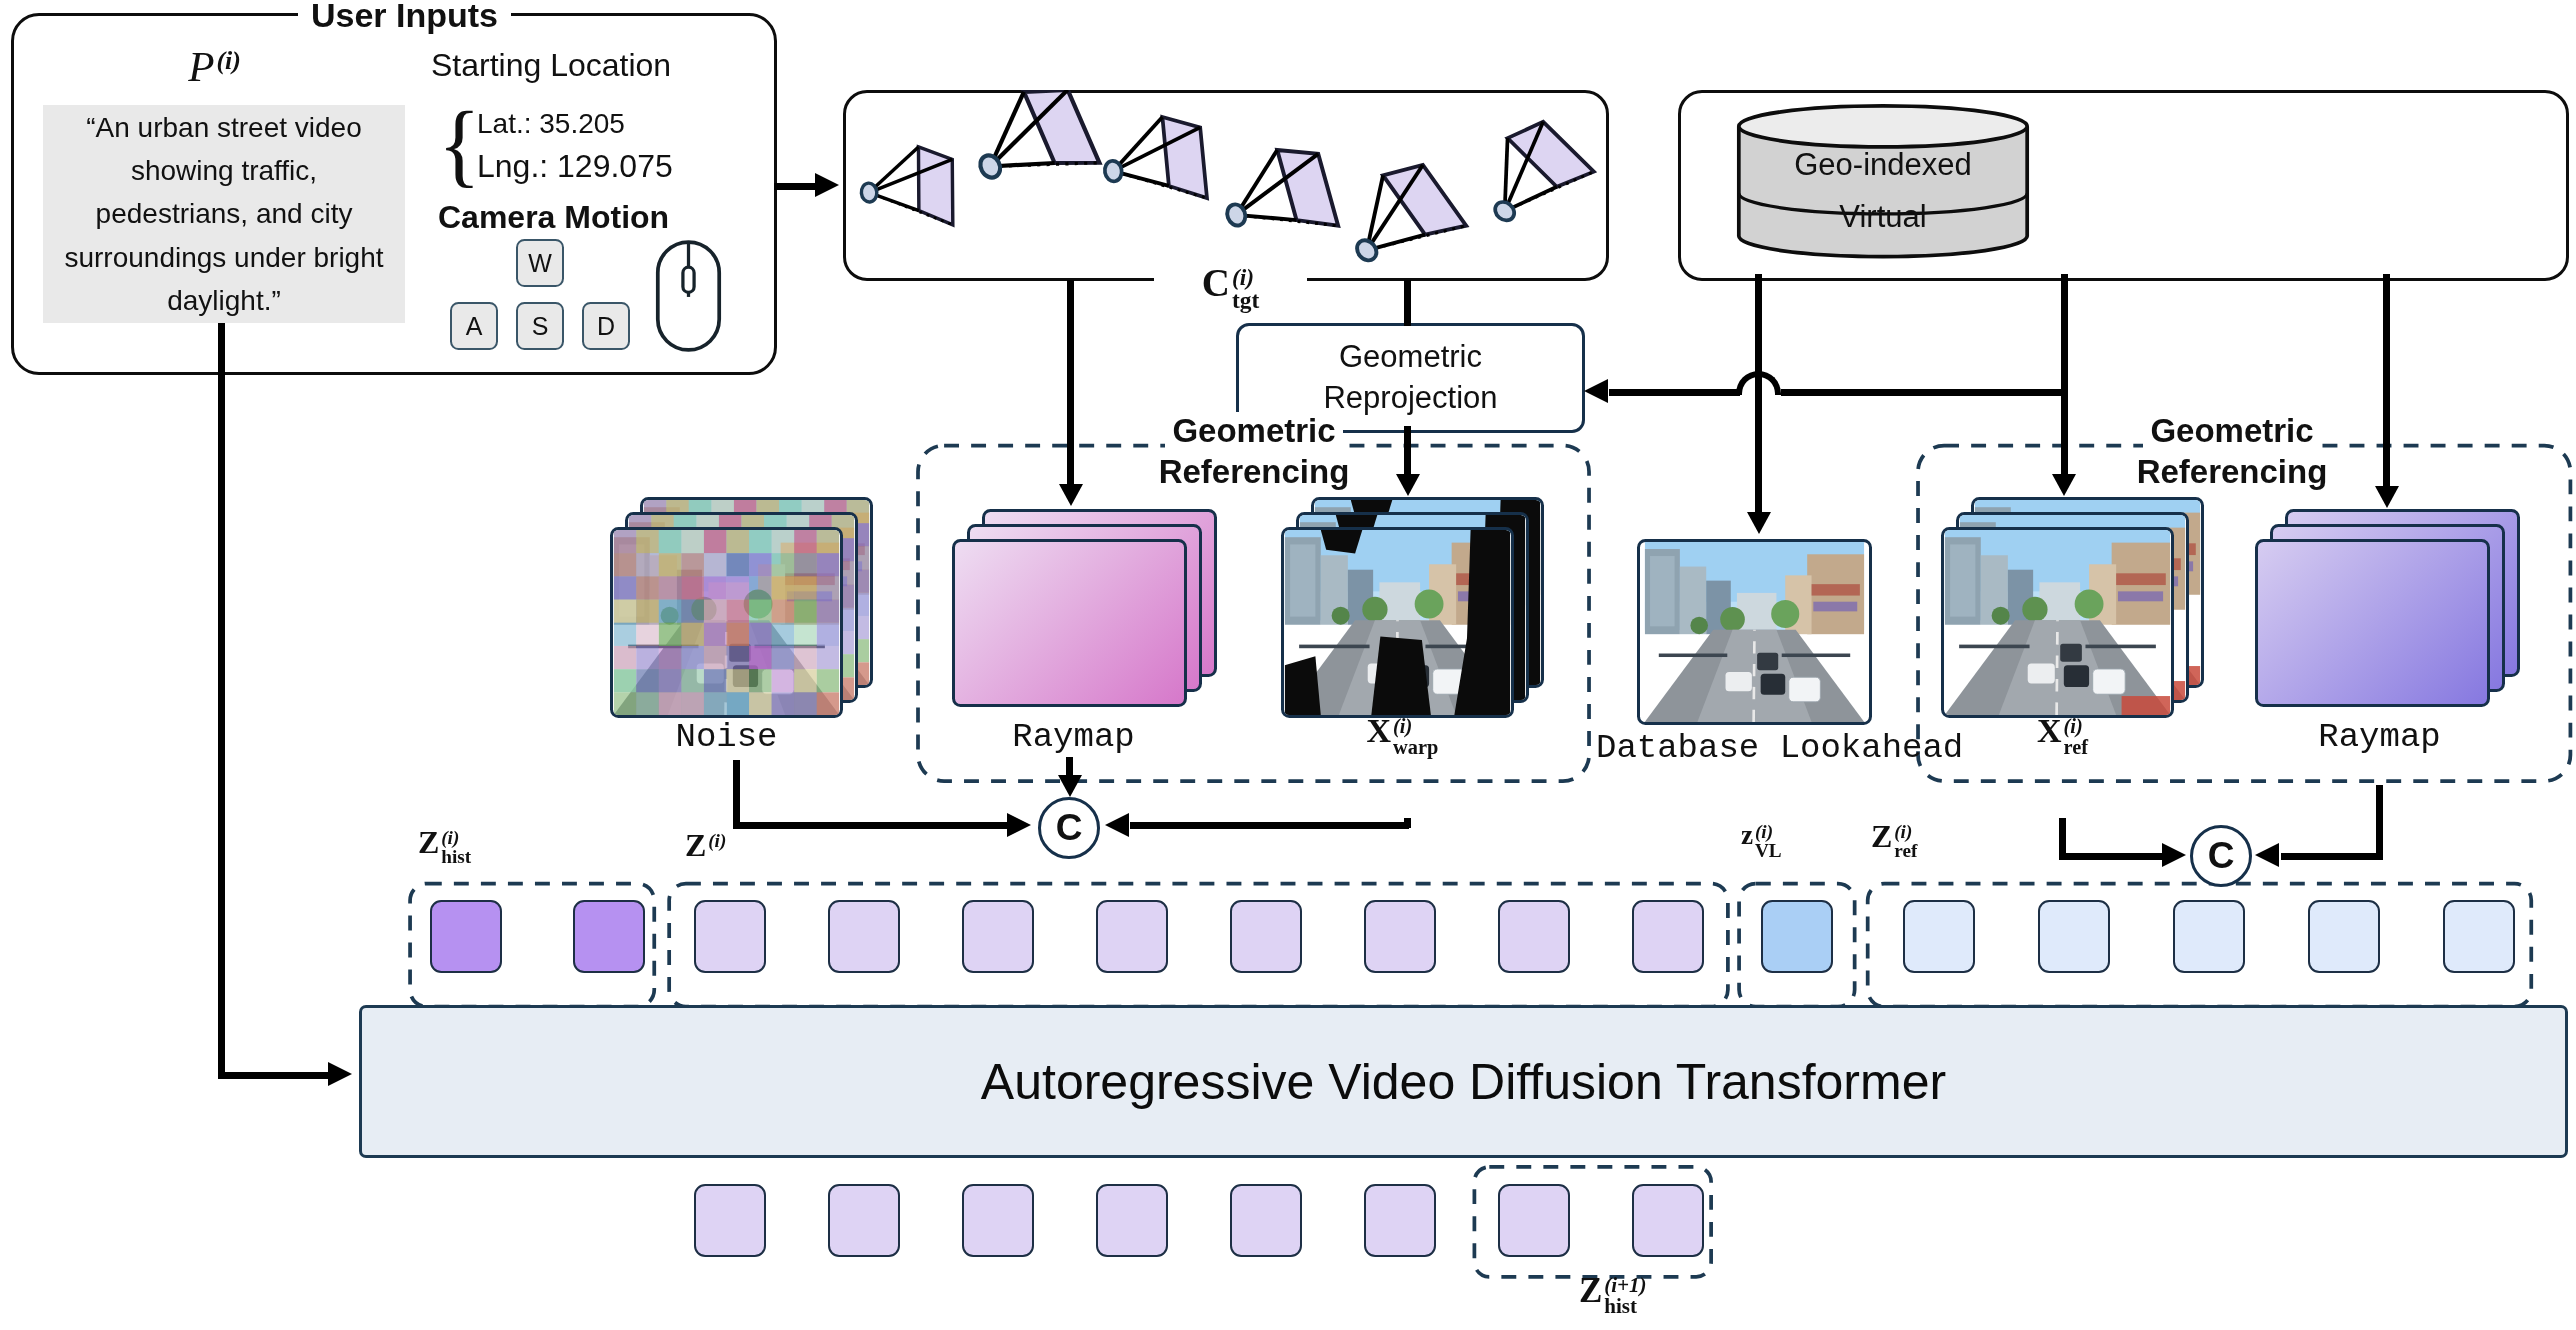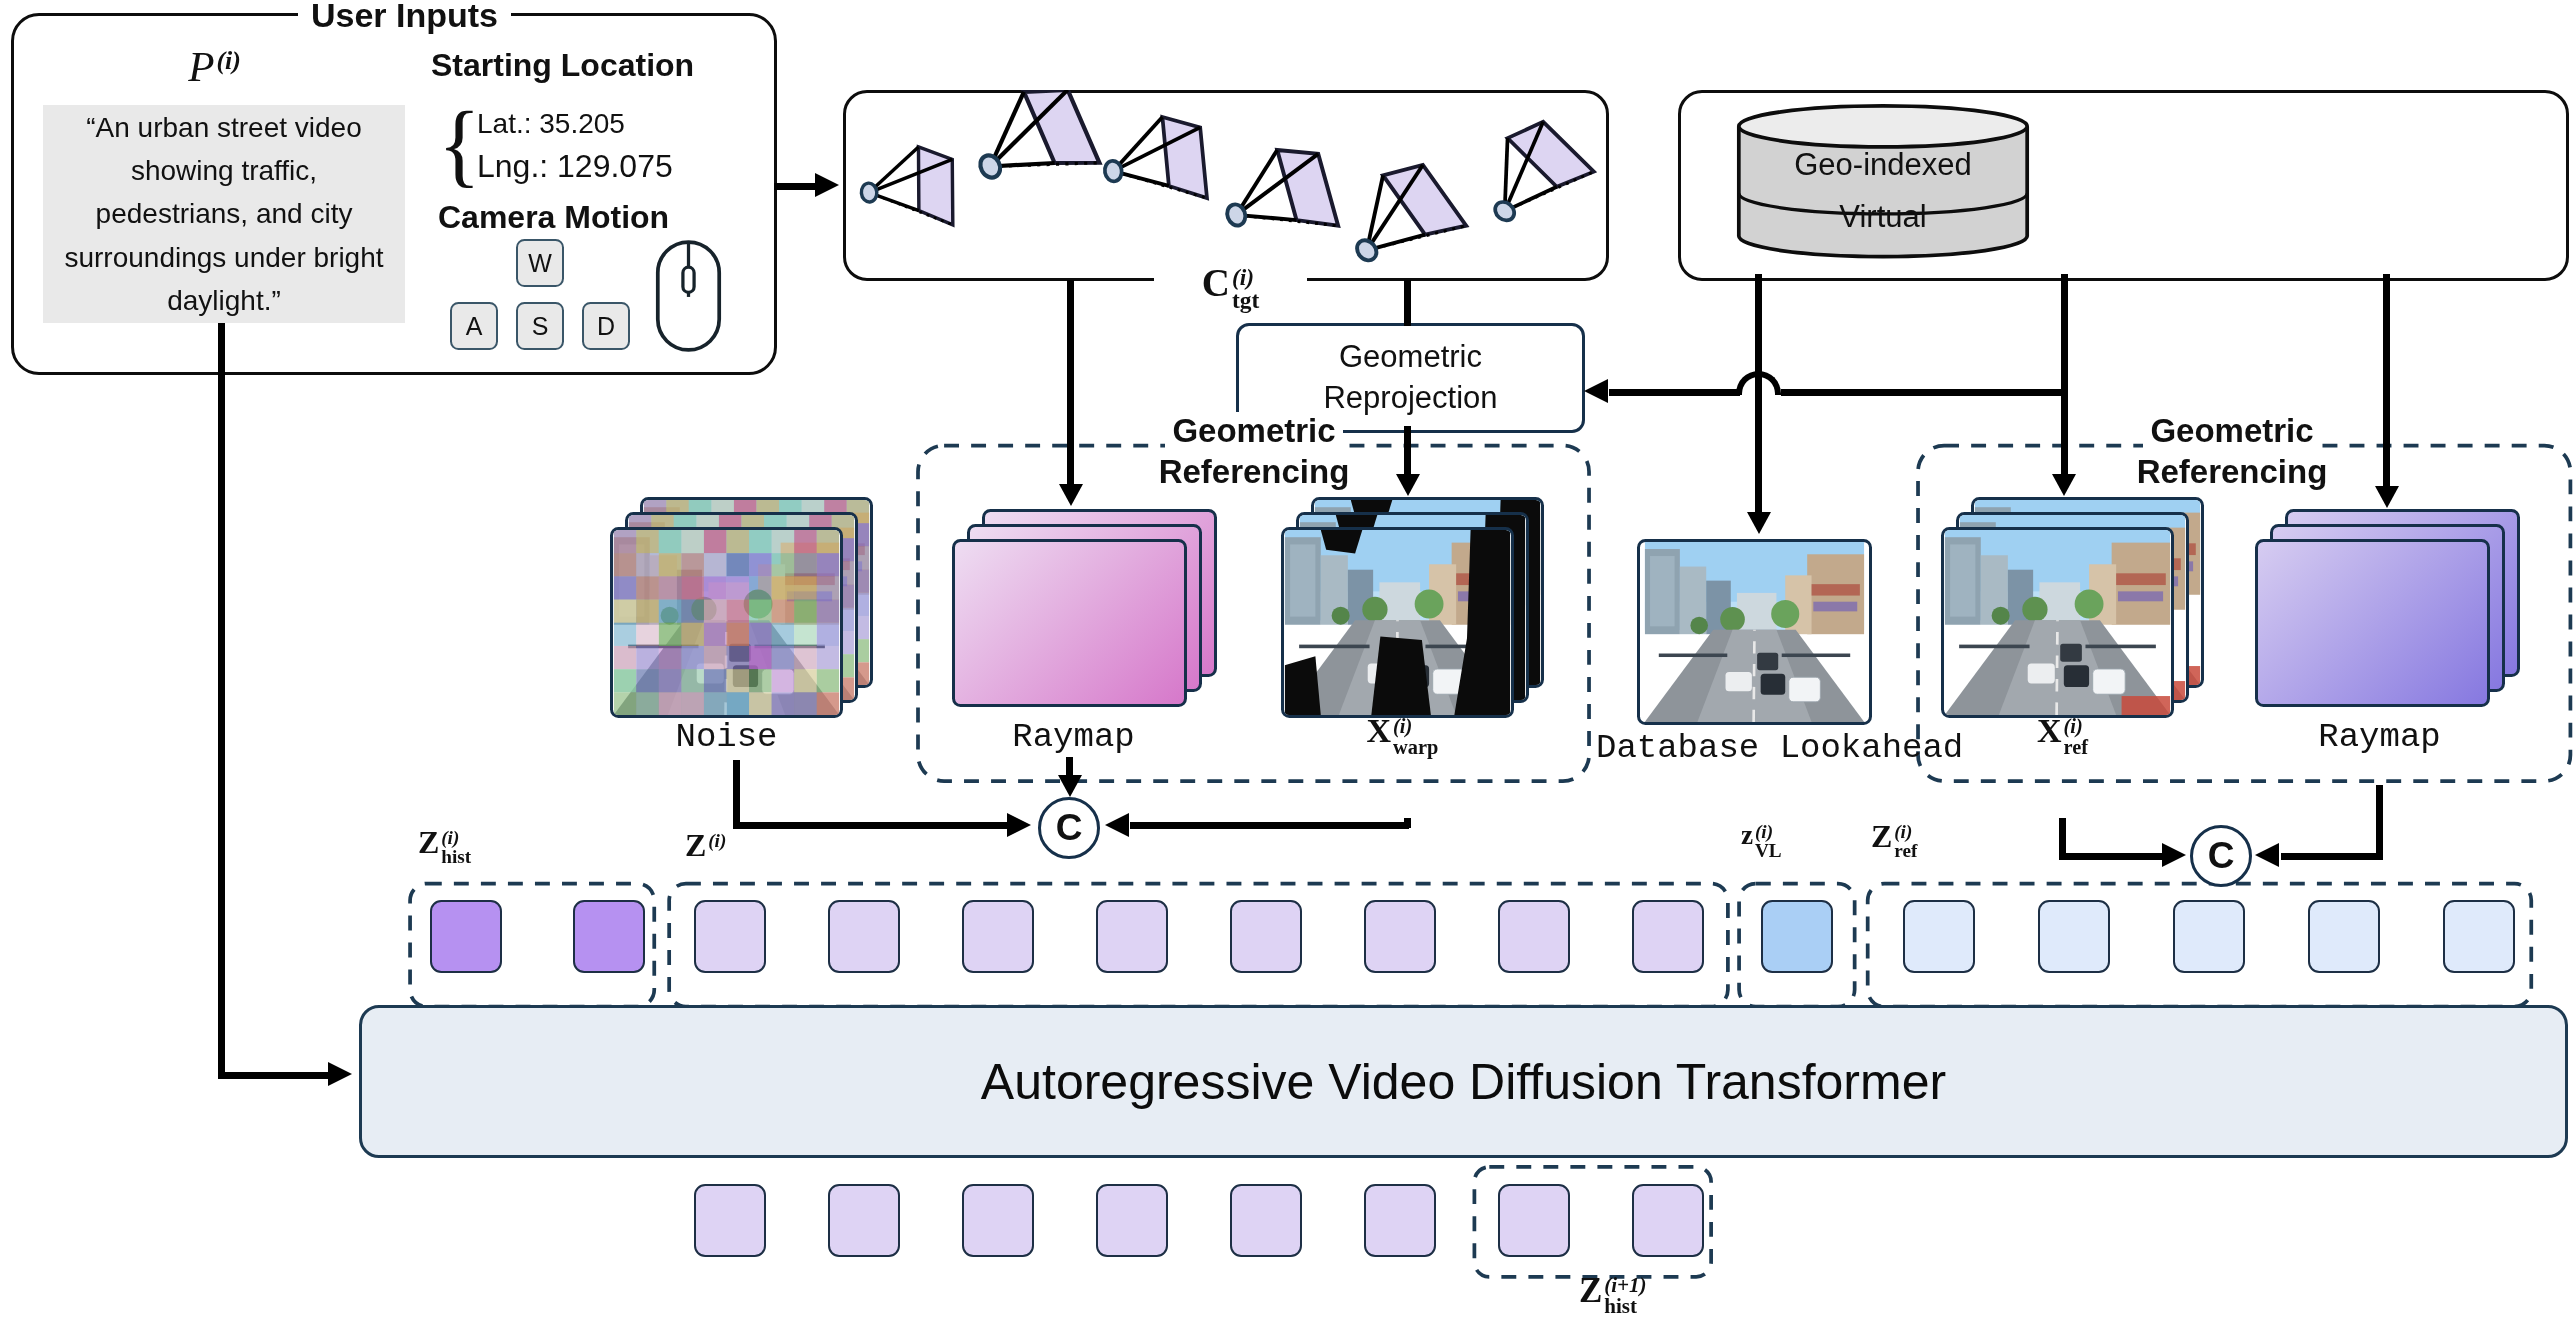--- a/index.html
+++ b/index.html
@@ -200,21 +200,21 @@
       <span class="mstack">
           <span class="msup">(i)</span>
           <span class="msub"></span>
         </span>
     </span>
   </div>
 
   <div class="abs" style="left:43px;top:105px;width:362px;height:218px;background:var(--panel-gray);
        display:flex;align-items:center;justify-content:center;text-align:center;font-size:28px;line-height:1.55;padding:0 13px;box-sizing:border-box">“An urban street video showing traffic, pedestrians, and city surroundings under bright daylight.”</div>
 
-  <div class="abs" style="left:431px;top:47px;width:308px;font-weight:bold;font-size:32px">Starting Location</div>
+  <div class="abs" style="left:431px;top:47px;width:308px;font-weight:normal;font-size:32px">Starting Location</div>
   <div class="abs" style="left:438px;top:91px;font-family:'Liberation Serif',serif;font-size:89px;font-weight:300;transform:scaleY(1.05);transform-origin:top">{</div>
   <div class="abs" style="left:477px;top:108px;font-size:28px">Lat.: 35.205</div>
   <div class="abs" style="left:477px;top:148px;font-size:32px">Lng.: 129.075</div>
 
   <div class="abs" style="left:438px;top:199px;width:280px;font-weight:bold;font-size:32px">Camera Motion</div>
   <div class="key" style="left:516px;top:239px">W</div>
   <div class="key" style="left:450px;top:302px">A</div>
   <div class="key" style="left:516px;top:302px">S</div>
   <div class="key" style="left:582px;top:302px">D</div>
   <svg class="abs" style="left:655px;top:239px" width="67" height="114" viewBox="0 0 72 122">
@@ -473,21 +473,21 @@
   </div>
   <div class="token-row" style="left:1903px;top:900px;gap:63px">
       <div class="token" style="background: rgb(223, 234, 251);"></div>
       <div class="token" style="background: rgb(223, 234, 251);"></div>
       <div class="token" style="background: rgb(223, 234, 251);"></div>
       <div class="token" style="background: rgb(223, 234, 251);"></div>
       <div class="token" style="background: rgb(223, 234, 251);"></div>
     </div>
 
   <div class="abs" style="left:359px;top:1005px;width:2209px;height:153px;background:var(--transformer-bg);
-       border:3.7px solid #1d3a52;border-radius:20px;box-sizing:border-box;display:flex;align-items:center;justify-content:center;
+       border:3.7px solid #1d3a52;border-radius:7px;box-sizing:border-box;display:flex;align-items:center;justify-content:center;
        font-size:50px;color:#0c0c0c">Autoregressive Video Diffusion Transformer</div>
 
   <div class="token-row" style="left:694px;top:1184px;gap:62px">
       <div class="token" style="background: rgb(222, 211, 244);"></div>
       <div class="token" style="background: rgb(222, 211, 244);"></div>
       <div class="token" style="background: rgb(222, 211, 244);"></div>
       <div class="token" style="background: rgb(222, 211, 244);"></div>
       <div class="token" style="background: rgb(222, 211, 244);"></div>
       <div class="token" style="background: rgb(222, 211, 244);"></div>
       <div class="token" style="background: rgb(222, 211, 244);"></div>

